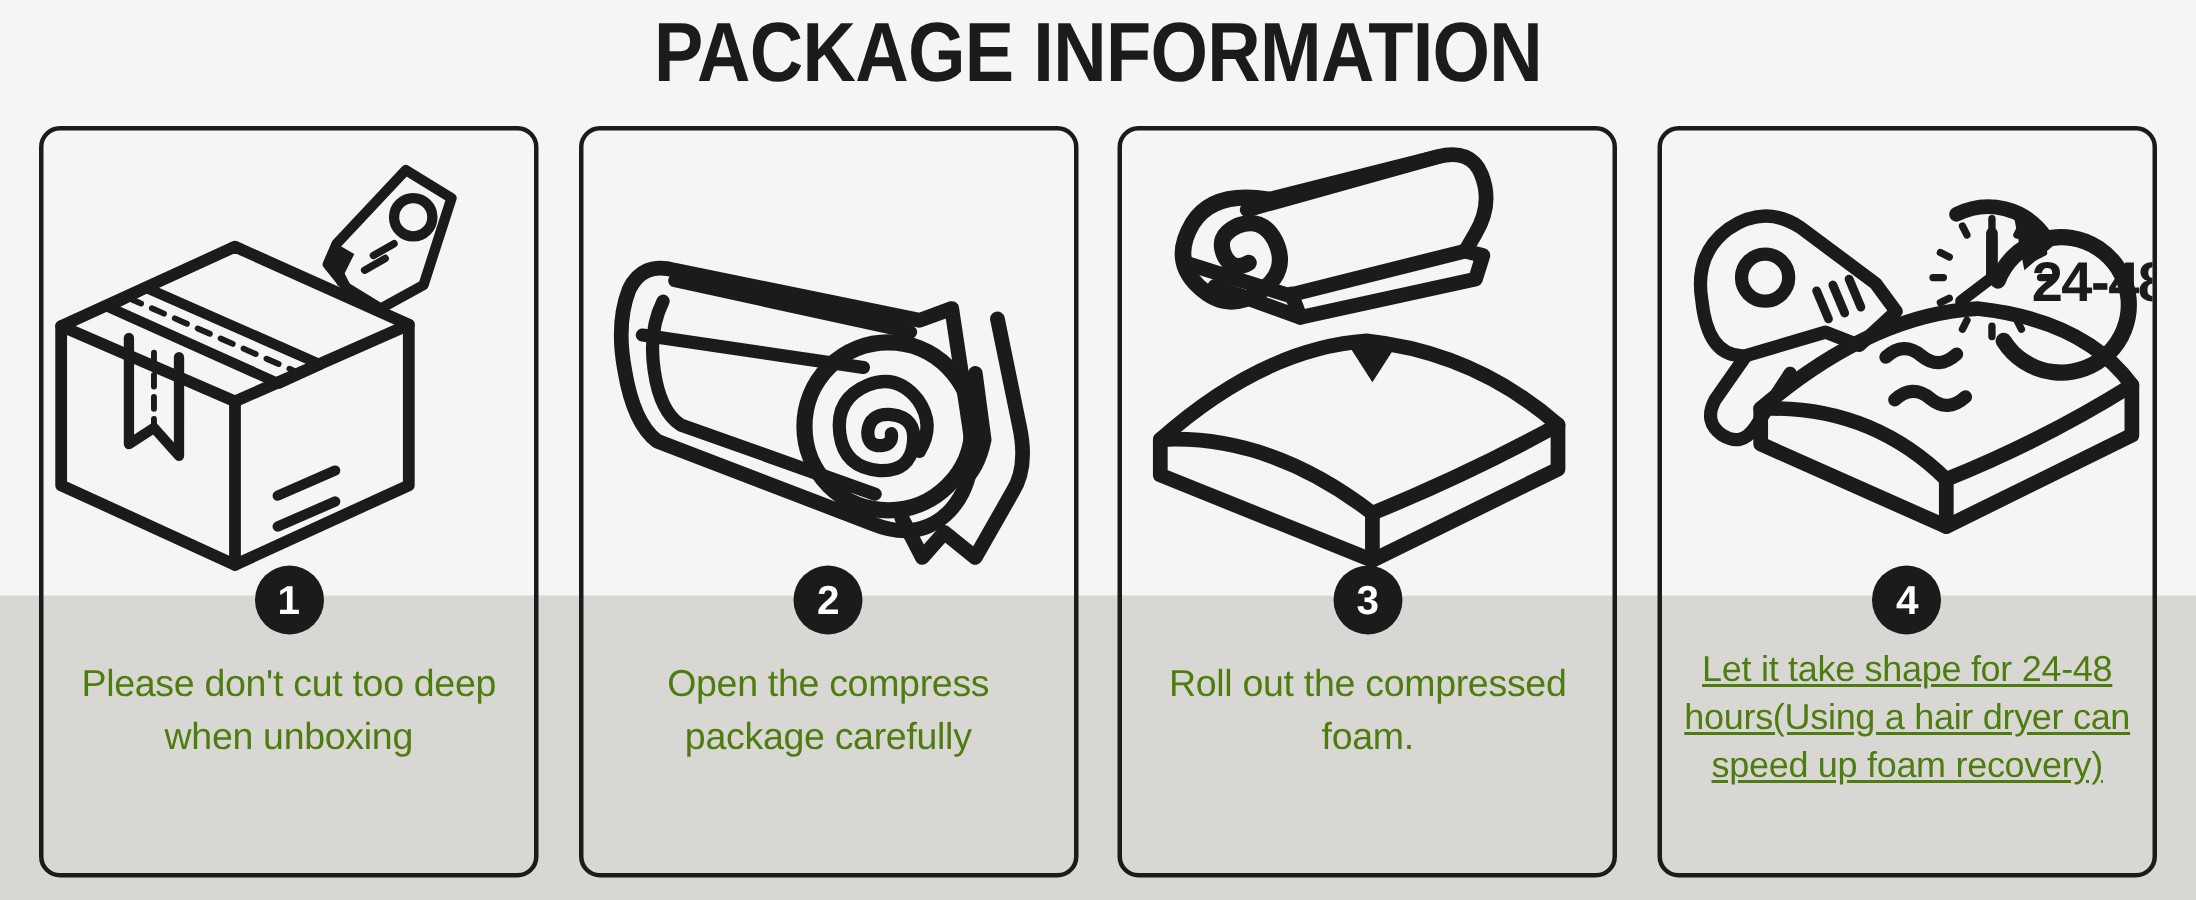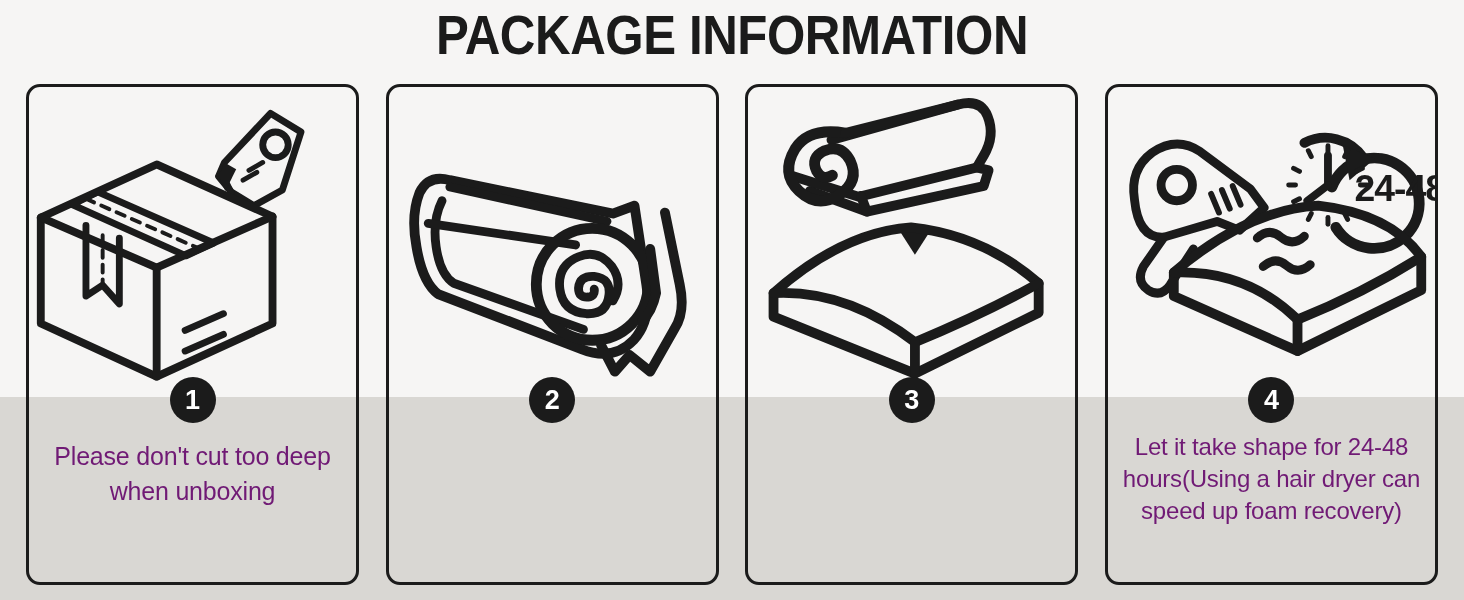--- a/index.html
+++ b/index.html
@@ -99,30 +99,31 @@
     text-align: center;
     z-index: 5;
   }
 
   .caption {
     position: absolute;
     left: 10px;
     right: 10px;
     top: 352px;
     text-align: center;
-    color: #701a75;
+    color: #4d7c0f;
     font-size: 25px;
     font-weight: normal;
     line-height: 1.38;
     letter-spacing: -0.2px;
   }
   .caption.tight {
     font-size: 24px;
     line-height: 1.34;
     top: 344px;
+    text-decoration: underline;
   }
 
   .ink { fill: none; stroke: #1b1b1b; stroke-linecap: round; stroke-linejoin: round; }
   .ink-fill { fill: #1b1b1b; stroke: none; }
 </style>
 </head>
 <body>
 
 <div id="infographic">
 
@@ -186,20 +187,21 @@
             <path class="ink" stroke-width="9" d="M228 215 Q239 197 227 180 Q213 162 193 170 Q171 179 174 203
                  Q177 226 201 228 Q222 229 224 209 Q226 192 209 190 Q194 189 193 202
                  Q193 212 203 211 Q210 210 209 203"></path>
 
             <path class="ink" stroke-width="10" d="M281 125 L296 198 Q302 226 291 243 L266 287 L245 270 L230 287 L216 260"></path>
             <path class="ink" stroke-width="10" d="M258 235 Q268 226 272 207 L266 162"></path>
           </g>
         </svg>
       </div>
       <div class="badge">2</div>
+      <div class="caption">Open the compress package carefully</div>
     </div>
 
     <div class="panel">
       <div class="panel-art">
         <svg viewBox="0 0 333 313" xmlns="http://www.w3.org/2000/svg">
 
           <g>
             <path class="ink" stroke-width="10" d="M85 51 L214 15 Q237 9 244 27 Q252 47 240 67 L233 79
                  L245 82 L240 98 L121 124 L63 103"></path>
             <path class="ink" stroke-width="10" d="M233 79 L113 109 L46 88"></path>
@@ -215,20 +217,21 @@
           </g>
 
           <g>
             <path class="ink" stroke-width="10" d="M26 207 Q96 145 166 140 Q240 148 296 197 L296 227 L170 289 L26 231 Z"></path>
             <path class="ink" stroke-width="10" d="M26 207 Q100 203 170 257 Q238 229 296 197"></path>
             <path class="ink" stroke-width="10" d="M170 257 L170 289"></path>
           </g>
         </svg>
       </div>
       <div class="badge">3</div>
+      <div class="caption">Roll out the compressed foam.</div>
     </div>
 
     <div class="panel">
       <div class="panel-art">
         <svg viewBox="0 0 333 313" xmlns="http://www.w3.org/2000/svg">
 
           <g>
             <path class="ink" stroke-width="9" d="M27 112 Q22 81 45 64 Q70 47 94 63 L145 101
                  L159 120 L134 143 L111 134 L57 150 Q31 152 27 112 Z"></path>
             <path class="ink" stroke-width="9" d="M57 150 L36 180 Q28 195 41 204 Q54 212 63 199 L87 162"></path>

